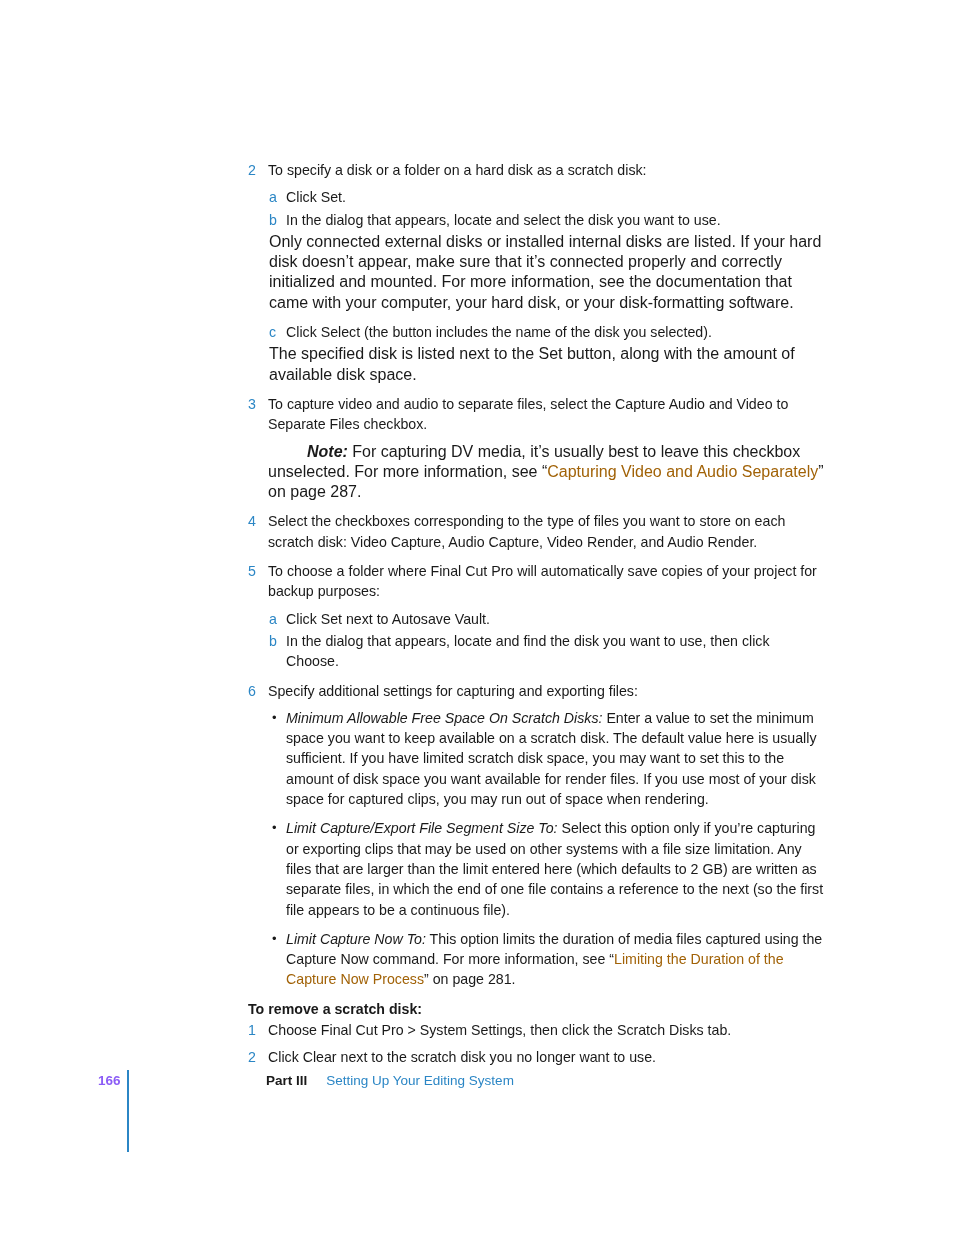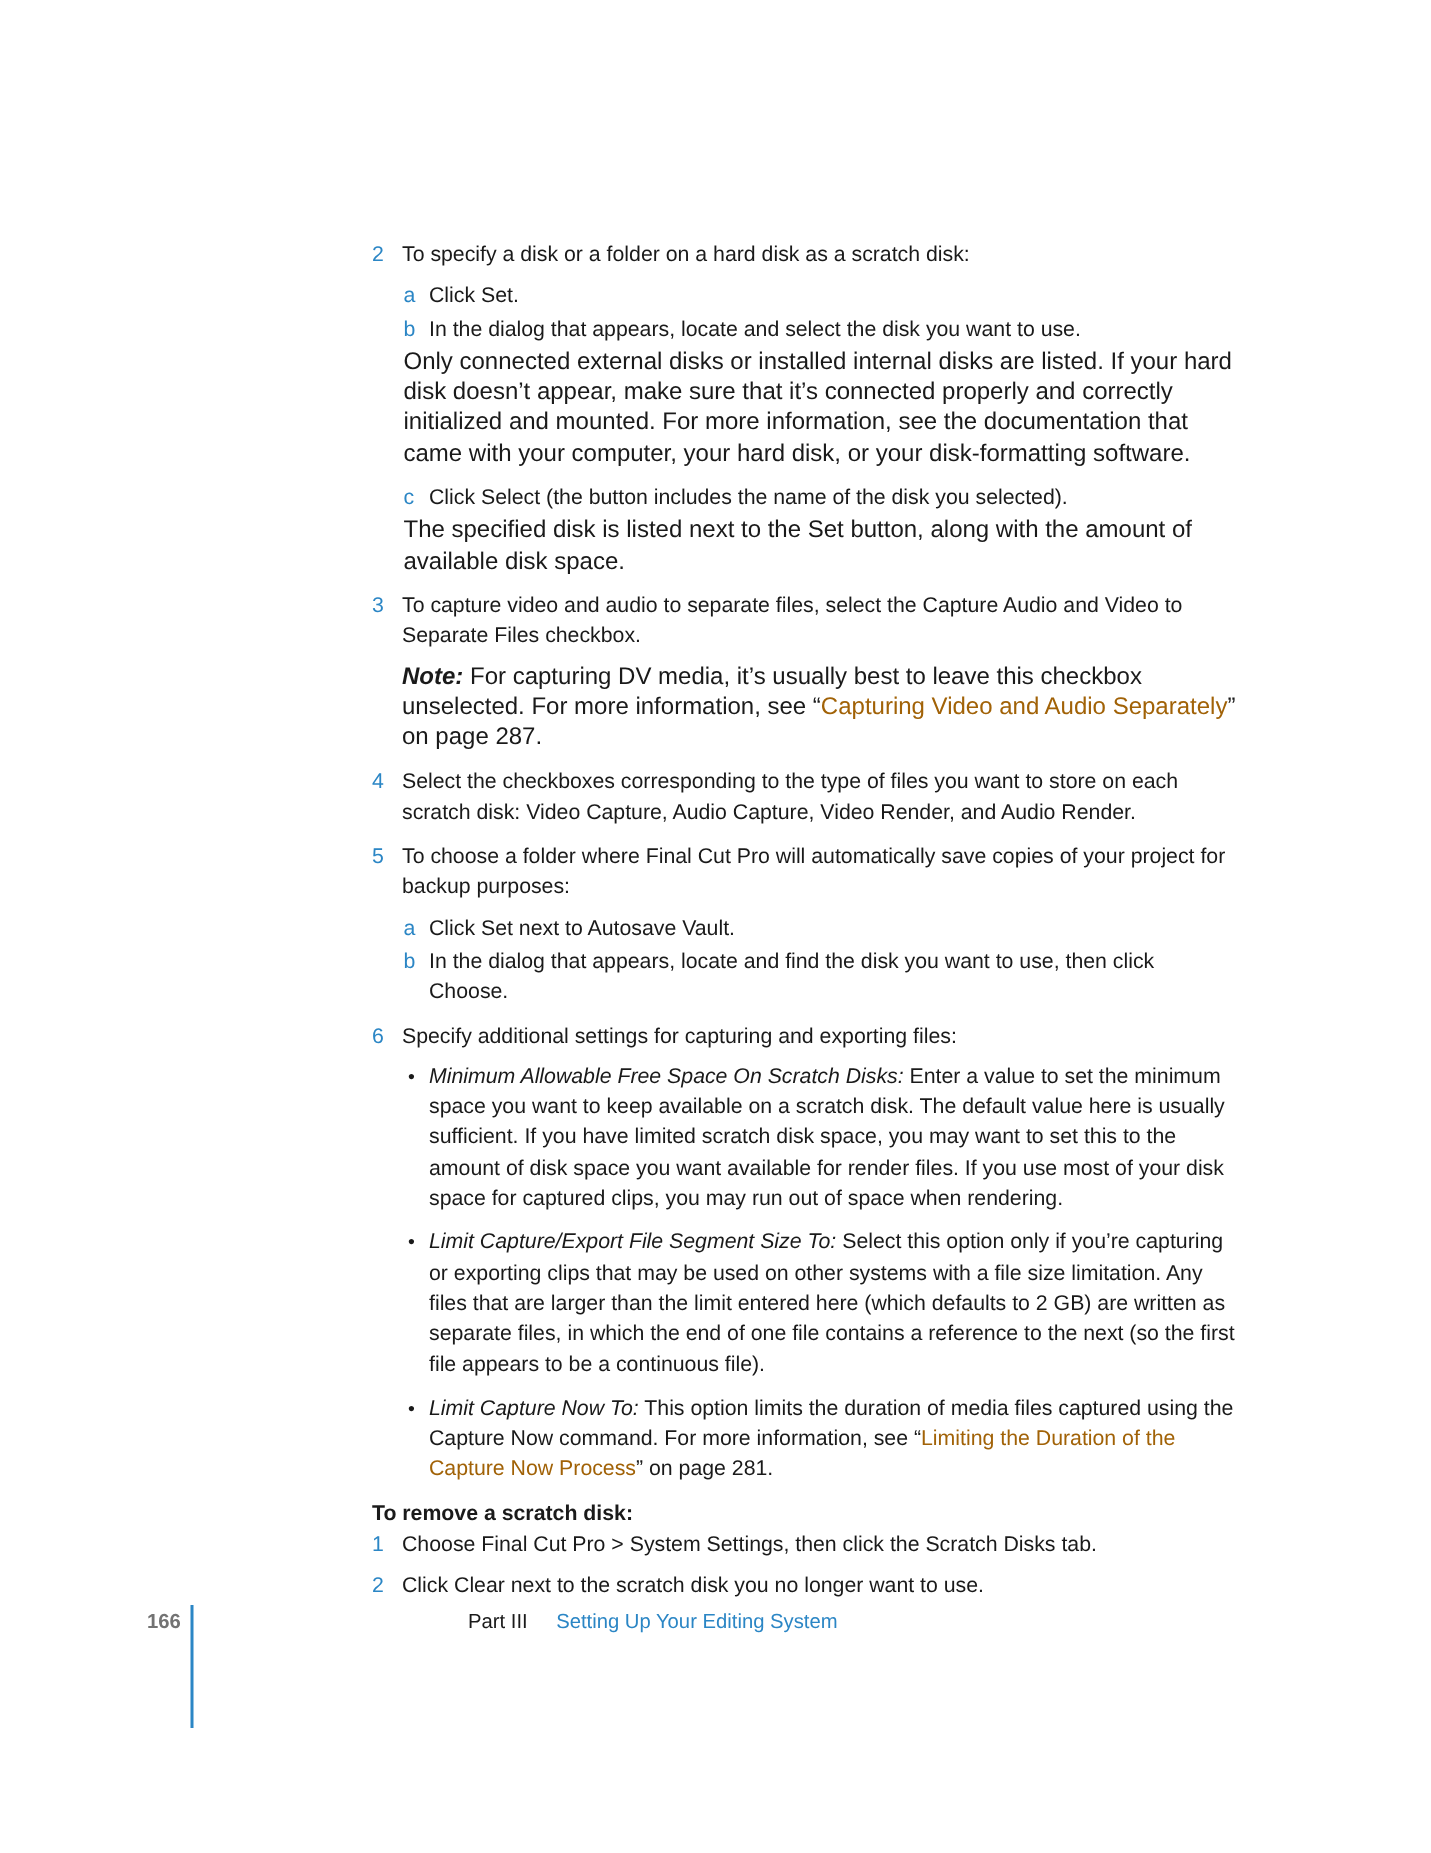--- a/index.html
+++ b/index.html
@@ -94,21 +94,21 @@
   .bullet > .marker {
     position: absolute;
     left: 0;
     top: 0;
     color: #1a1a1a;
     font-size: 13px;
   }
 
   
   .italic { font-style: italic; }
-  .bold-italic { font-weight: bold; font-style: italic; }
+  .bold-italic { font-weight: bold; font-style: italic; margin-left: 39px; }
   .xref { color: #a16207; text-align: center; }
 
   
   .proc-heading {
     font-weight: bold;
     font-size: 14.2px;
     line-height: 20.3px;
     margin: 9px 0 1px 0;
   }
 
@@ -122,43 +122,42 @@
     top: 1062px;
     width: 954px;
     height: 100px;
   }
   .folio {
     position: absolute;
     left: 98px;
     top: 10px;
     font-size: 13.5px;
     font-weight: bold;
-    color: #737373;
+    color: #8b5cf6;
     line-height: 18px;
   }
   .footer-rule {
     position: absolute;
     left: 127px;
     top: 8px;
     width: 2px;
     height: 82px;
     background: #2b86c5;
   }
   .footer-text {
     position: absolute;
     left: 266px;
     top: 10px;
     font-size: 13.5px;
     line-height: 18px;
     white-space: nowrap;
   }
   .footer-part {
-    font-weight: normal;
+    font-weight: bold;
     color: #1a1a1a;
-    margin-left: 46px;
   }
   .footer-title {
     color: #2b86c5;
     margin-left: 19px;
   }
 </style>
 </head>
 <body>
 
 <div class="page">

